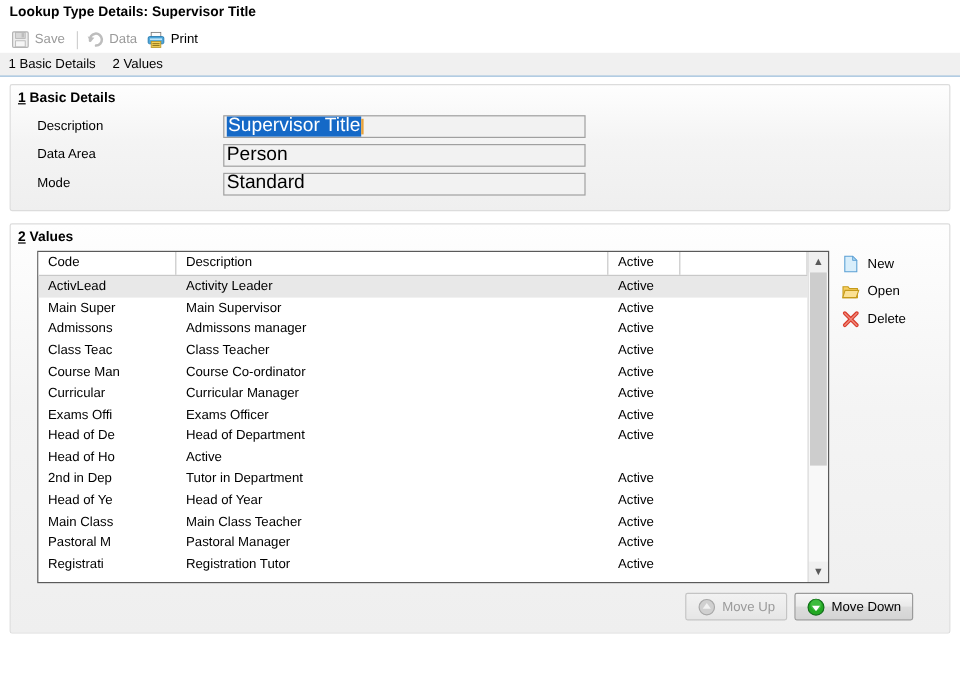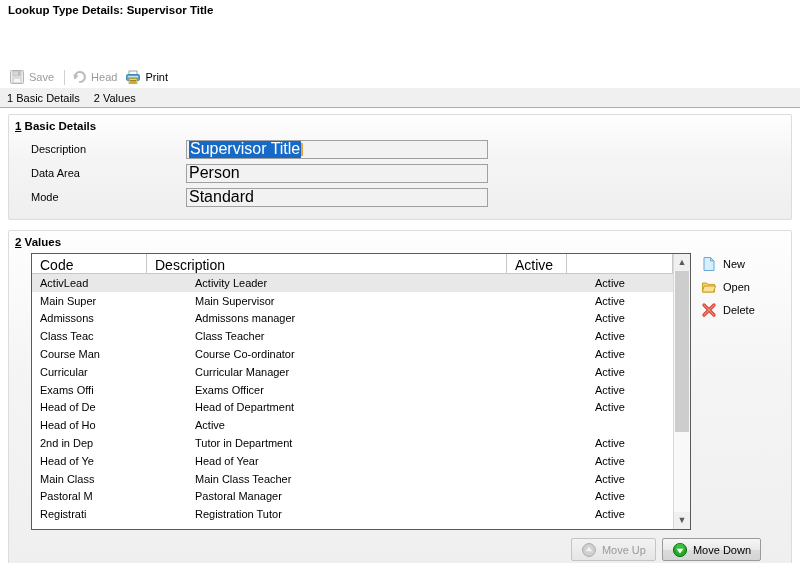--- a/index.html
+++ b/index.html
@@ -24,21 +24,20 @@
   }
 
   
   .toolbar {
     height: 22px;
     display: flex;
     align-items: center;
     padding-left: 7px;
     background: #ffffff;
     gap: 0;
-    margin-top: 44px;
   }
   .tbtn {
     display: flex;
     align-items: center;
     gap: 4px;
     padding: 1px 6px 1px 2px;
     height: 19px;
     font-size: 11px;
     white-space: nowrap;
   }
@@ -140,32 +139,31 @@
     min-width: 0;
   }
   .grid-head {
     display: flex;
     height: 20px;
     background: #ffffff;
     border-bottom: 1px solid #c8c8c8;
     flex: 0 0 20px;
   }
   .grid-head .cell {
-    font-size: 14px;
+    font-size: 11px;
     padding: 3px 0 0 8px;
     border-right: 1px solid #c8c8c8;
     white-space: nowrap;
     overflow: hidden;
   }
   .grid-body { flex: 1 1 auto; overflow: hidden; }
   .row {
     display: flex;
     height: 17.8px;
     align-items: center;
-    gap: 40px;
   }
   .row.selected { background: #e8e8e8; }
   .row .cell {
     font-size: 11px;
     padding-left: 8px;
     white-space: nowrap;
     overflow: hidden;
   }
   .c-code { width: 115px; flex: 0 0 115px; }
   .c-desc { width: 360px; flex: 0 0 360px; }
@@ -256,21 +254,21 @@
 
   <div class="tbtn-sep"></div>
 
   <div class="tbtn disabled">
     <span class="ico">
       <svg width="16" height="16" viewBox="0 0 16 16">
         <path d="M4 9 A5 5 0 1 1 9 13" fill="none" stroke="#bdbdbd" stroke-width="2.1" stroke-linecap="round"></path>
         <path d="M2 5.5 L4.6 10 L7.6 6.4 Z" fill="#bdbdbd"></path>
       </svg>
     </span>
-    <span>Head</span>
+    <span>Data</span>
   </div>
 
   <div class="tbtn">
     <span class="ico">
       <svg width="16" height="16" viewBox="0 0 16 16">
         <rect x="4" y="2" width="8" height="4" fill="#fdfdfd" stroke="#7a7a7a" stroke-width="0.7"></rect>
         <rect x="1.5" y="5.5" width="13" height="6" rx="1.2" fill="#4fa8dc" stroke="#2a7cb0" stroke-width="0.8"></rect>
         <rect x="3" y="7" width="10" height="1.4" fill="#bfe4f7"></rect>
         <rect x="4" y="9.5" width="8" height="5" fill="#f3d25a" stroke="#b99421" stroke-width="0.7"></rect>
         <rect x="5" y="11" width="6" height="0.8" fill="#8a6f18"></rect>

